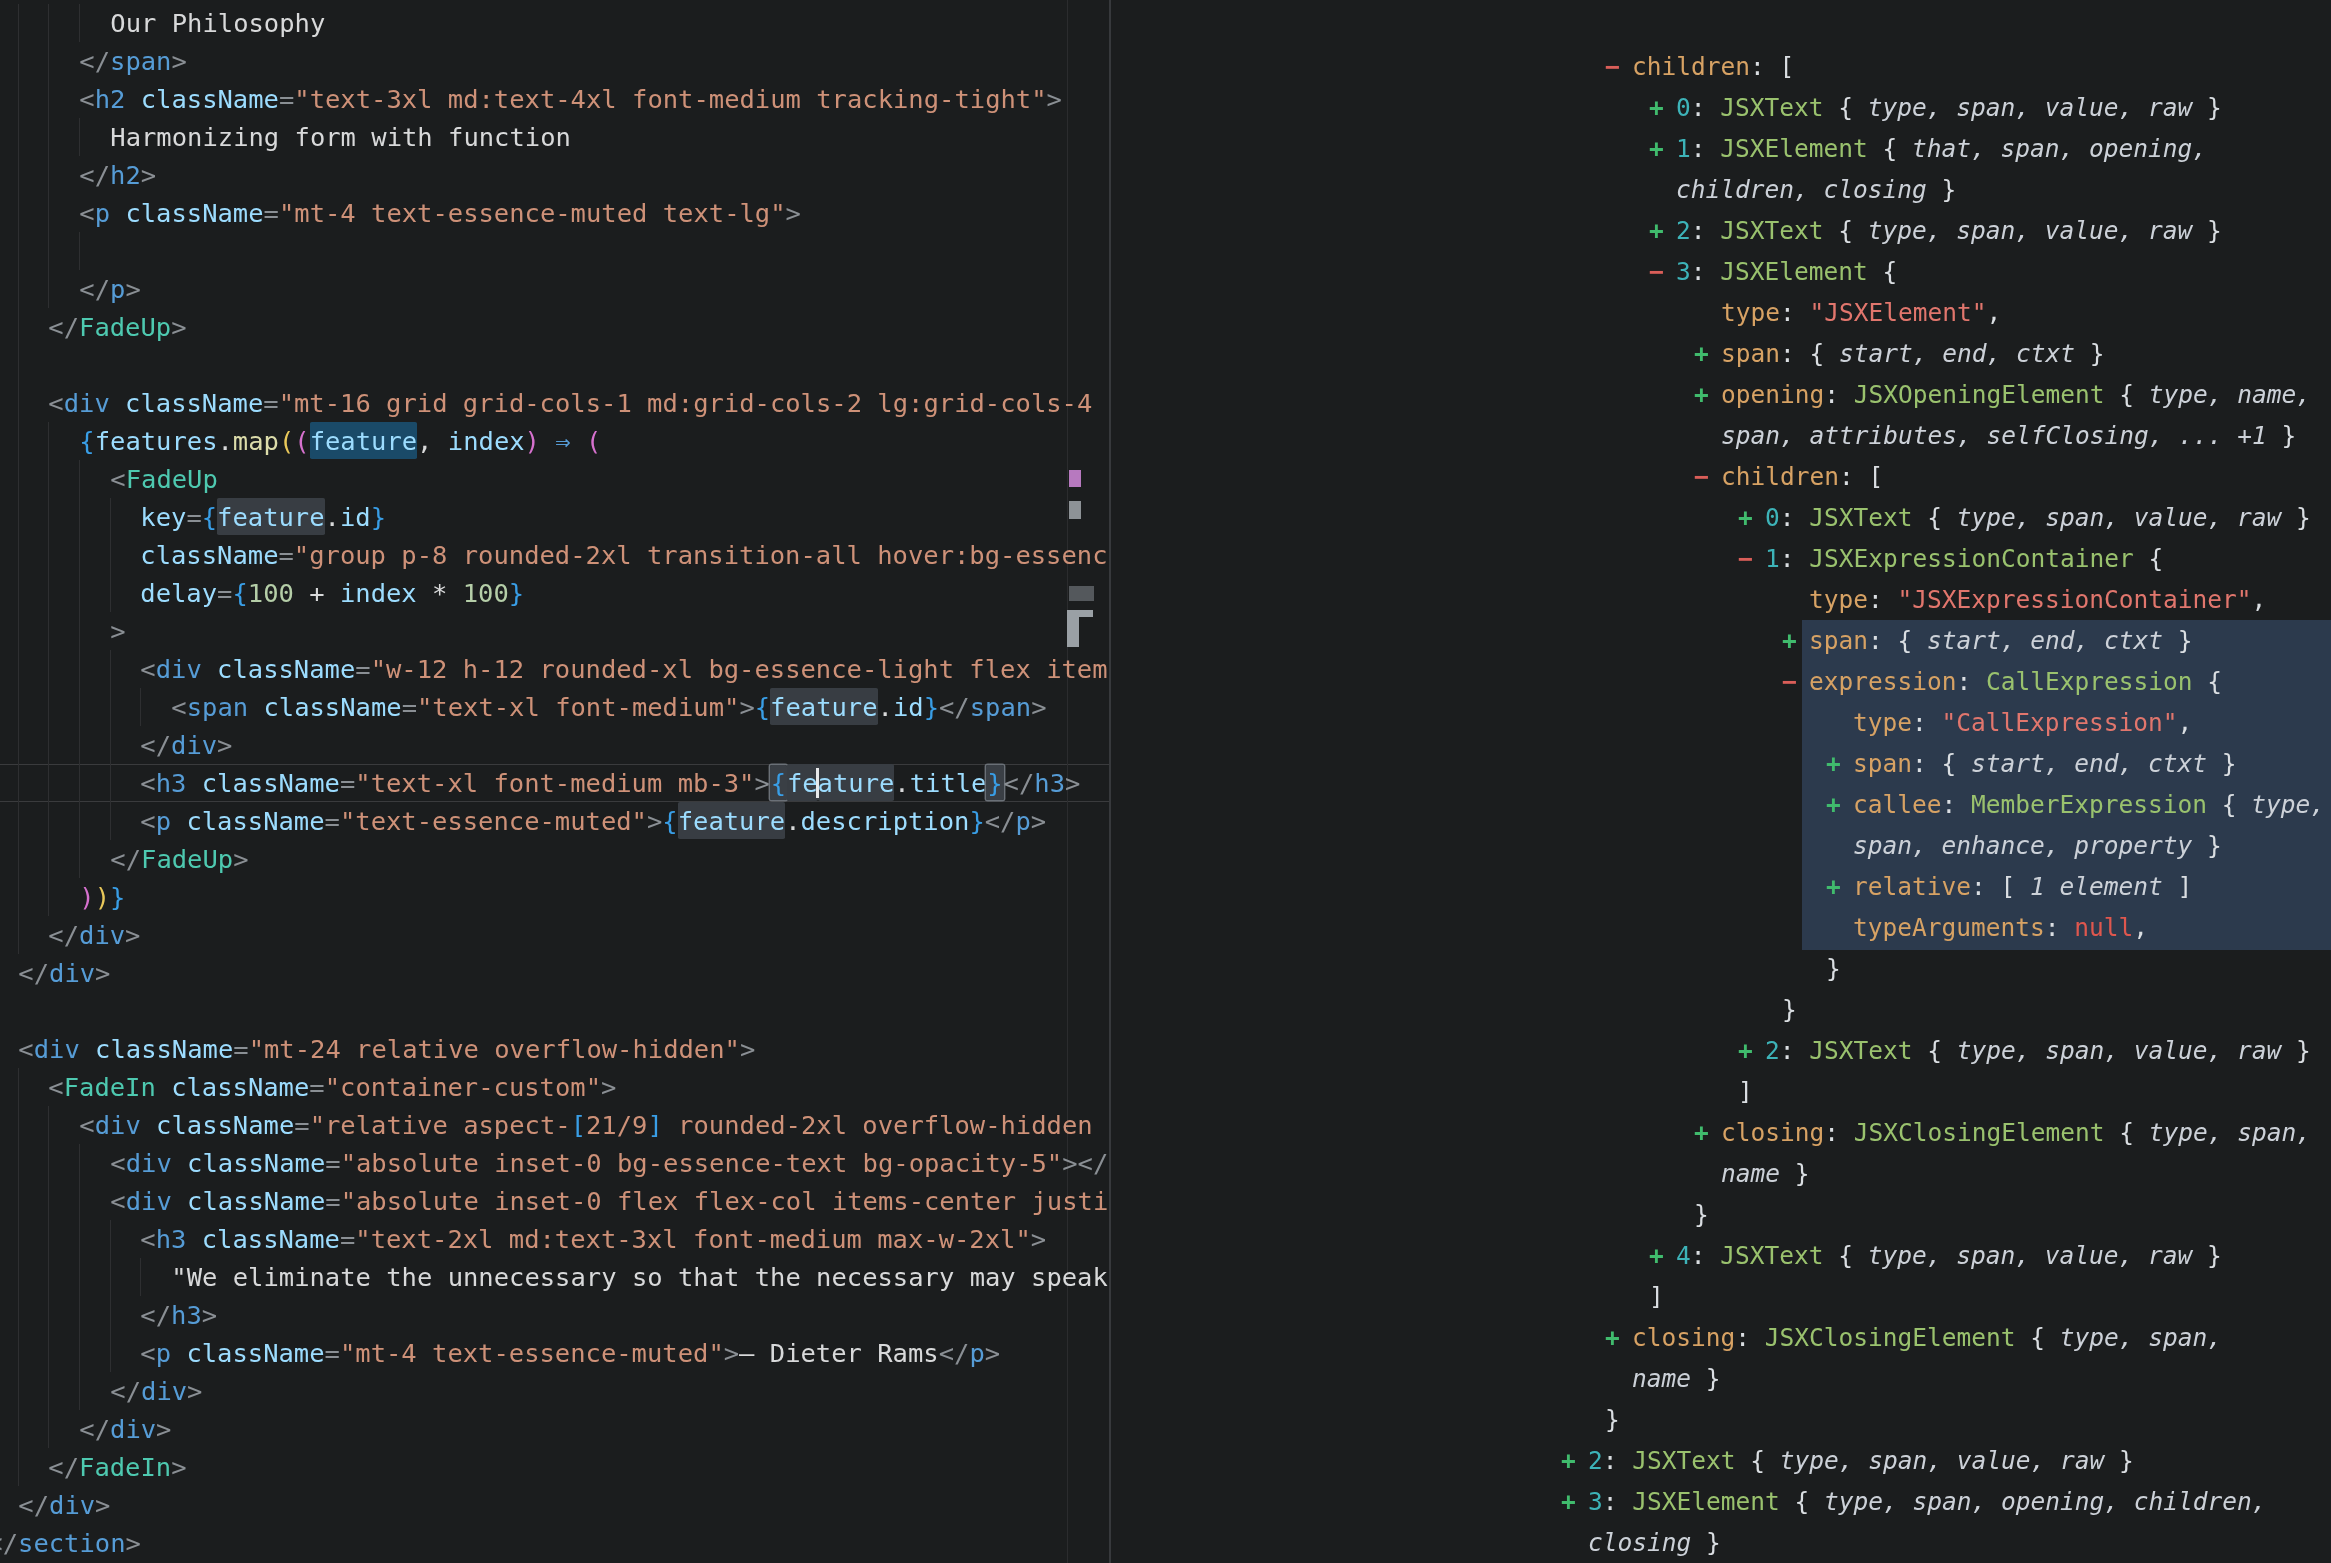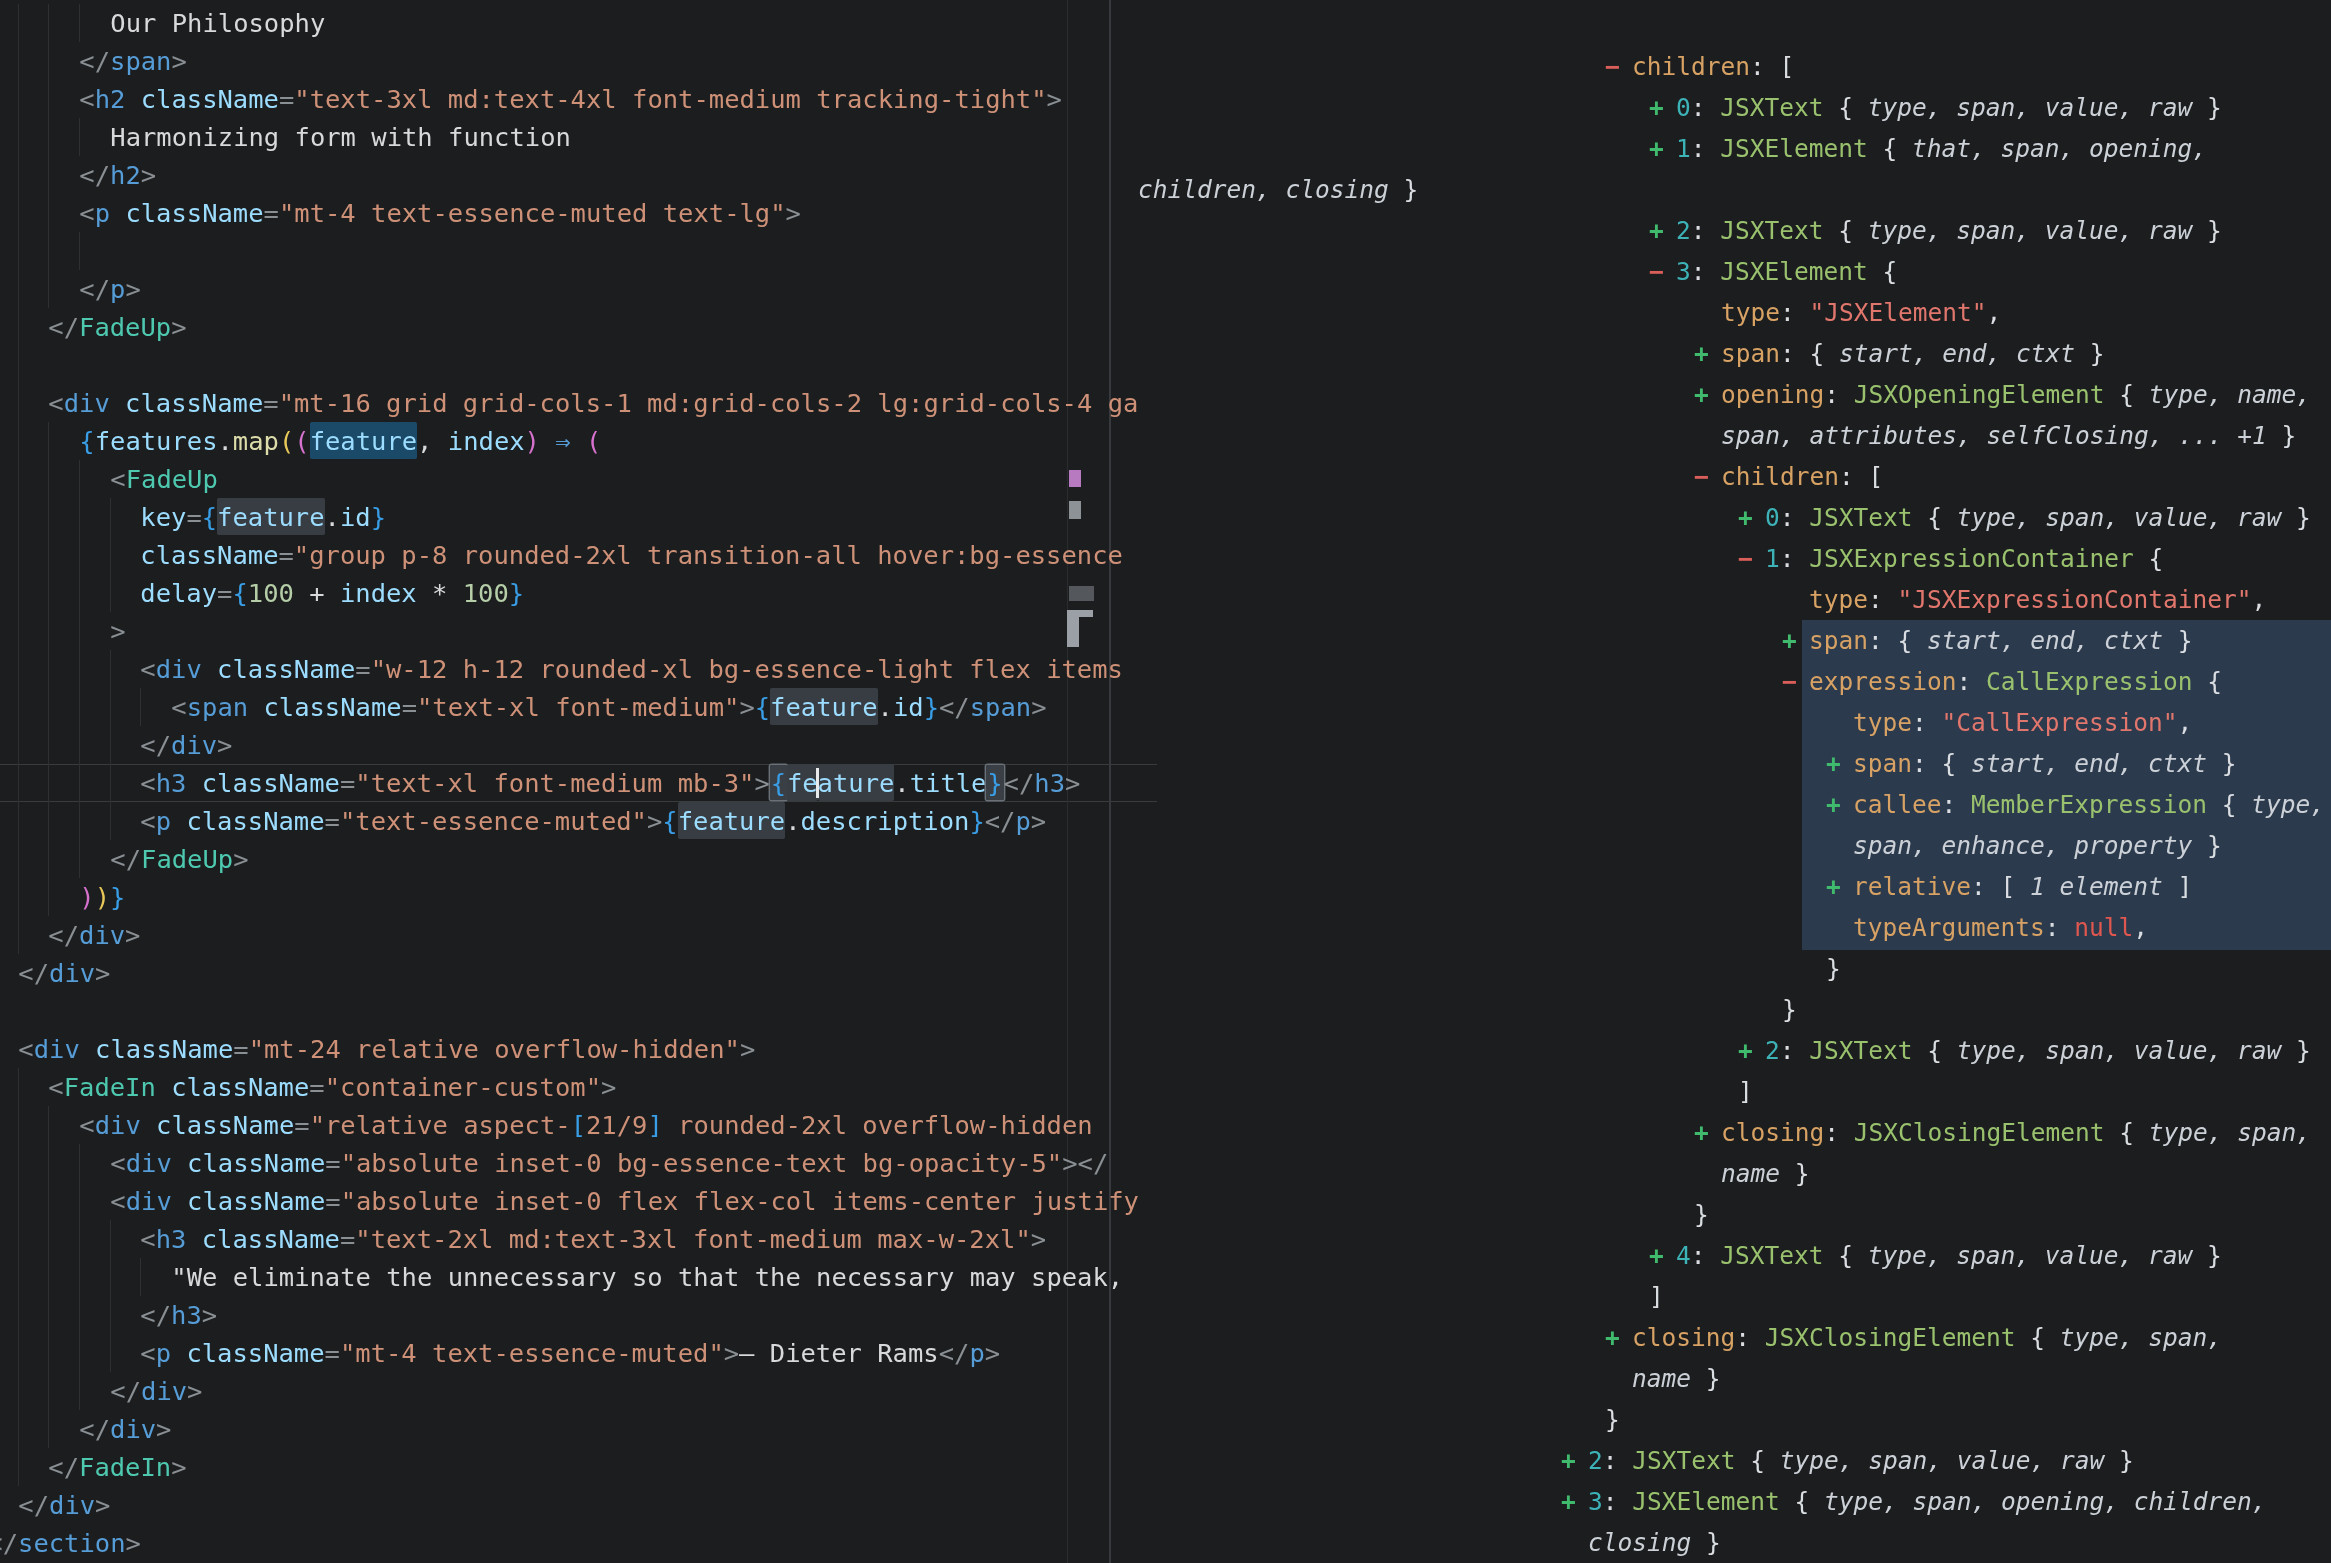--- a/index.html
+++ b/index.html
@@ -1,19 +1,19 @@
 <!DOCTYPE html>
 <html style="--bg: #1b1d1e; --divider: #37393c; --ast_highlight: #2c3a4d; --selection_blue: #1a4a68; --word_highlight: #383d43; --current_line_border: #3a3b3d; --tag_blue: #569cd6; --component_teal: #4ec9b0; --attr_lightblue: #9cdcfe; --string_salmon: #ce9178; --bracket_blue: #399ee6; --bracket_gold: #e9c85a; --bracket_pink: #d671ce; --tree_plus_green: #40bb6d; --tree_minus_red: #da5e59; --tree_index_teal: #3db3b8; --tree_type_green: #9ac26e; --tree_key_orange: #d7a264; --tree_string_red: #e1766d; --tree_null_red: #df574e;font-size:14.5px"><head>
 <meta charset="utf-8">
 <style>
   html,body{margin:0;padding:0;background:#111;}
   #screen{position:relative;width:2331px;height:1564px;overflow:hidden;background:var(--bg,#1b1d1e);
           font-family:"DejaVu Sans Mono",monospace;}
   
-  #left-pane{position:absolute;left:0;top:0;width:1109px;height:1564px;overflow:hidden;padding-left:48px;}
+  #left-pane{position:absolute;left:0;top:0;width:1109px;height:1564px;overflow:hidden;}
   #ed{position:absolute;left:-12.7px;top:3.6px;width:1182px;}
   .ed-line{height:38px;line-height:38px;white-space:pre;position:relative;font-size:25.5px;}
   .guide{position:absolute;top:0;bottom:0;width:0.9px;background:#2e2f31;}
   .cur-line{box-shadow:inset 0 0.9px 0 #3a3b3d, inset 0 -0.9px 0 #3a3b3d;}
   .tk{position:relative;z-index:1;}
   .t{color:#d8d9da}.g{color:#8a8f94}.b{color:#569cd6}.c{color:#4ec9b0}.a{color:#9cdcfe}
   .s{color:#ce9178}.y{color:#dcdcaa}.n{color:#b5cea8}.B{color:#399ee6}.G{color:#e9c85a}
   .P{color:#d671ce}.A{color:#569cd6}.w{color:#d8d9da}
   .sel{background:#1a4a68;border-radius:1.8px;padding:3.6px 0;}
   .whl{background:#383d43;border-radius:1.8px;padding:3.6px 0;}
@@ -91,21 +91,21 @@
       <div class="rmark" style="left: 1067px; top: 610px; width: 26px; height: 7.3px; background: rgb(154, 160, 165);"></div>
       <div class="rmark" style="left: 1067px; top: 617px; width: 11.8px; height: 30px; background: rgb(154, 160, 165);"></div>
     </div>
   <div id="divider" style="background: rgb(55, 57, 60);"></div>
   <div id="right-pane">
     <div id="ast-highlight" style="left: 691px; right: 0px; top: 620px; height: 330px; background: rgb(44, 58, 77);"></div>
     <div id="ast">
         <div class="ast-row" style="padding-left: 494px;"><span class="mk minus">−</span><span class="k">children</span><span class="p">: [</span></div>
         <div class="ast-row" style="padding-left: 538px;"><span class="mk plus">+</span><span class="ix">0</span><span class="p">: </span><span class="ty">JSXText</span><span class="p"> { </span><span class="it">type, span, value, raw</span><span class="p"> }</span></div>
         <div class="ast-row" style="padding-left: 538px;"><span class="mk plus">+</span><span class="ix">1</span><span class="p">: </span><span class="ty">JSXElement</span><span class="p"> { </span><span class="it">that, span, opening,</span></div>
-        <div class="ast-row" style=""><span class="mk-sp"></span><span class="it">children, closing</span><span class="p"> }</span></div>
+        <div class="ast-row" style="padding-left: 538px;"><span class="mk-sp"></span><span class="it">children, closing</span><span class="p"> }</span></div>
         <div class="ast-row" style="padding-left: 538px;"><span class="mk plus">+</span><span class="ix">2</span><span class="p">: </span><span class="ty">JSXText</span><span class="p"> { </span><span class="it">type, span, value, raw</span><span class="p"> }</span></div>
         <div class="ast-row" style="padding-left: 538px;"><span class="mk minus">−</span><span class="ix">3</span><span class="p">: </span><span class="ty">JSXElement</span><span class="p"> {</span></div>
         <div class="ast-row" style="padding-left: 583px;"><span class="mk-sp"></span><span class="k">type</span><span class="p">: </span><span class="st">"JSXElement"</span><span class="p">,</span></div>
         <div class="ast-row" style="padding-left: 583px;"><span class="mk plus">+</span><span class="k">span</span><span class="p">: { </span><span class="it">start, end, ctxt</span><span class="p"> }</span></div>
         <div class="ast-row" style="padding-left: 583px;"><span class="mk plus">+</span><span class="k">opening</span><span class="p">: </span><span class="ty">JSXOpeningElement</span><span class="p"> { </span><span class="it">type, name,</span></div>
         <div class="ast-row" style="padding-left: 583px;"><span class="mk-sp"></span><span class="it">span, attributes, selfClosing, ... +1</span><span class="p"> }</span></div>
         <div class="ast-row" style="padding-left: 583px;"><span class="mk minus">−</span><span class="k">children</span><span class="p">: [</span></div>
         <div class="ast-row" style="padding-left: 627px;"><span class="mk plus">+</span><span class="ix">0</span><span class="p">: </span><span class="ty">JSXText</span><span class="p"> { </span><span class="it">type, span, value, raw</span><span class="p"> }</span></div>
         <div class="ast-row" style="padding-left: 627px;"><span class="mk minus">−</span><span class="ix">1</span><span class="p">: </span><span class="ty">JSXExpressionContainer</span><span class="p"> {</span></div>
         <div class="ast-row" style="padding-left: 671px;"><span class="mk-sp"></span><span class="k">type</span><span class="p">: </span><span class="st">"JSXExpressionContainer"</span><span class="p">,</span></div>

